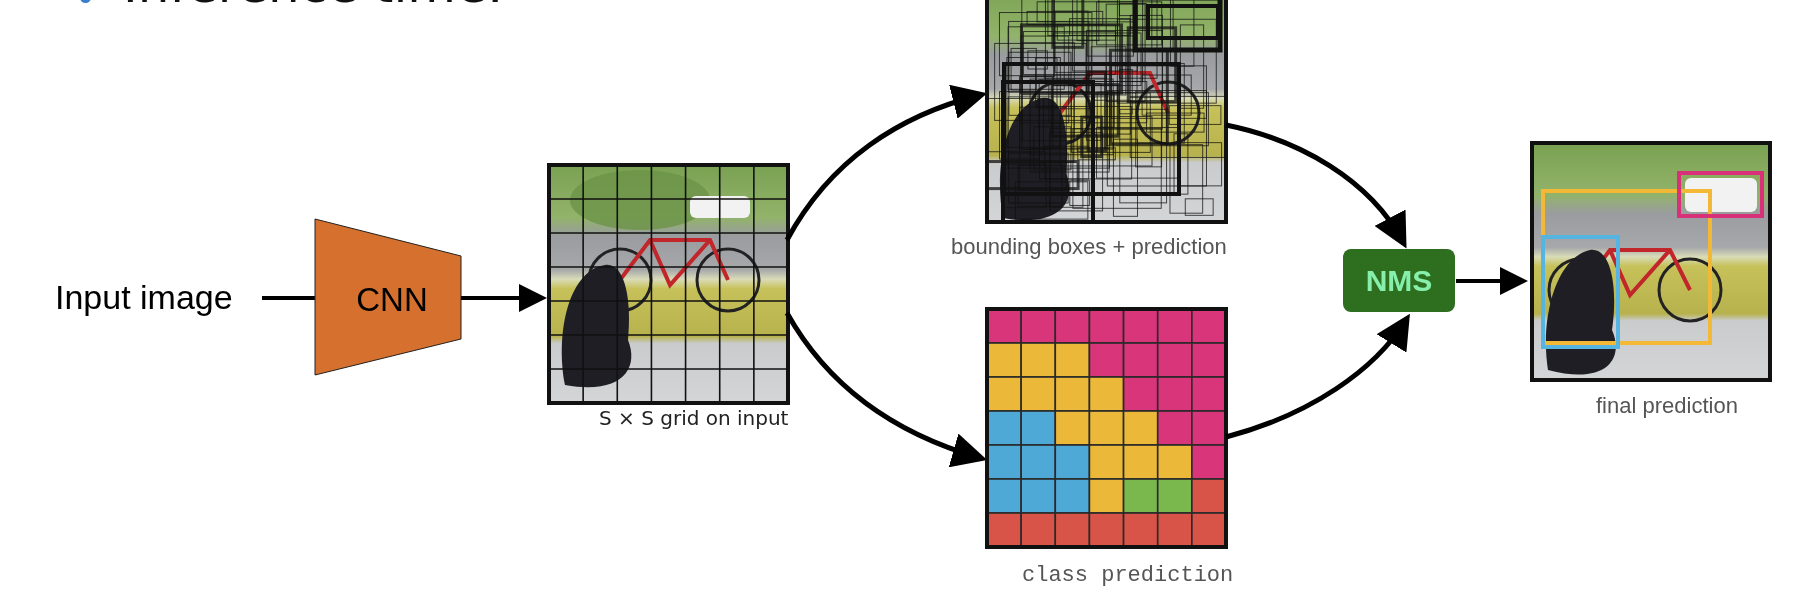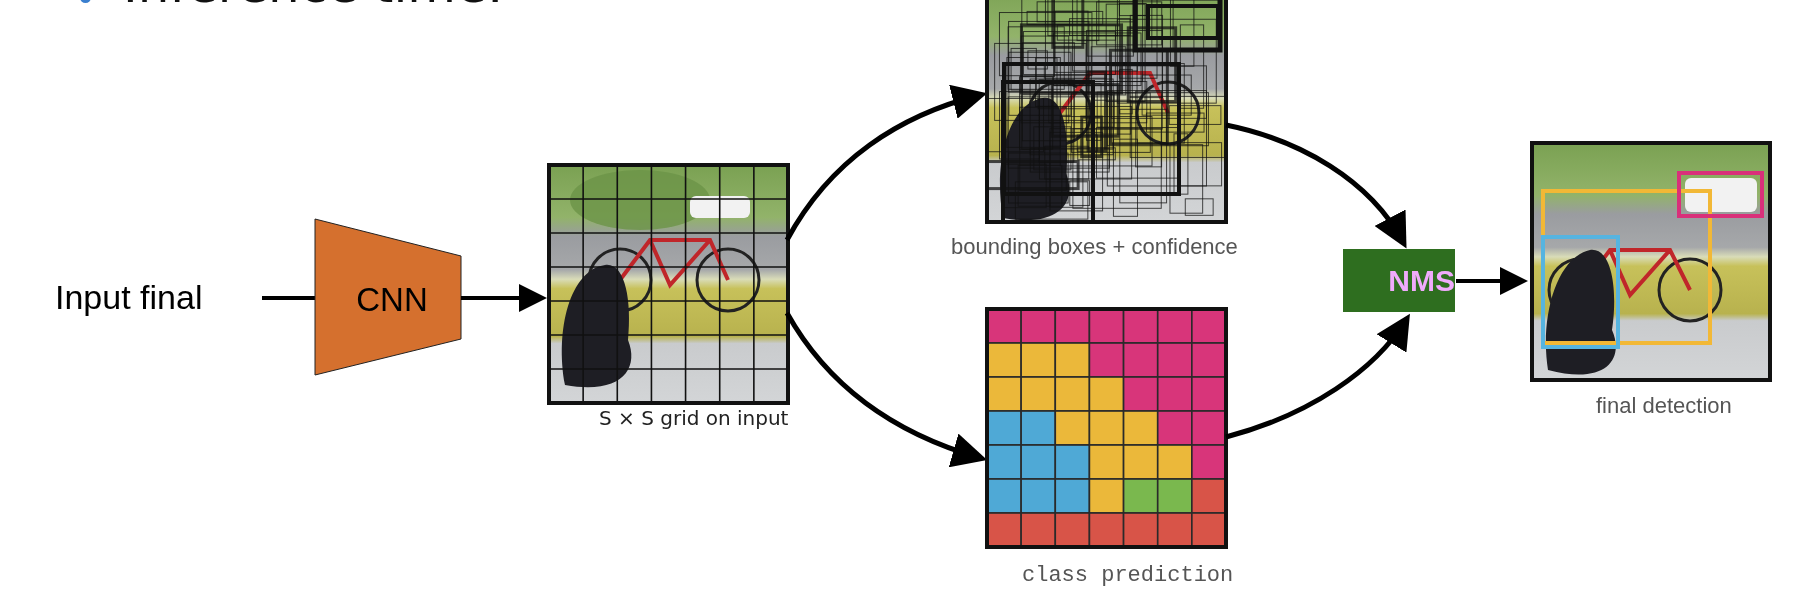--- a/index.html
+++ b/index.html
@@ -3,21 +3,21 @@
 <meta charset="utf-8">
 <style>
   html, body { margin:0; padding:0; background:#ffffff; }
   body { width:1800px; height:608px; position:relative; overflow:hidden; font-family:"Liberation Sans", sans-serif; }
   svg#diagram { position:absolute; left:0; top:0; }
   .heading { position:absolute; left:123px; top:-40px; font-family:"DejaVu Sans", sans-serif; font-size:50px; color:#111; white-space:nowrap; line-height:1; }
   .bullet { position:absolute; left:80px; top:-8px; width:11px; height:11px; border-radius:50%; background:#3a7fcf; }
   .label { position:absolute; white-space:nowrap; }
   .input-label { left:55px; top:278px; font-size:34px; color:#000; }
   .cnn-label { left:352px; top:281px; font-size:33px; color:#000; width:80px; text-align:center; }
-  .nms-box { position:absolute; left:1343px; top:249px; width:112px; height:63px; background:#2e6e1f; color:#f0abfc; font-weight:bold; font-size:30px; display:flex; align-items:center; justify-content:flex-end; }
+  .nms-box { position:absolute; left:1343px; top:249px; width:112px; height:63px; background:#2e6e1f; color:#86efac; font-weight:bold; font-size:30px; display:flex; align-items:center; justify-content:center;border-radius:8px; }
   .cap-grid { left:583px; top:406px; font-size:20px; color:#222; font-family:"DejaVu Sans", sans-serif;margin-left:16px; }
   .cap-gray { color:#555; font-size:22px; }
   .cap-bbox { left:951px; top:234px; }
   .cap-class { left:1022px; top:563px;font-family:Liberation Mono, monospace; }
   .cap-final { left:1596px; top:393px; }
 </style>
 </head>
 <body>
 
 <div class="bullet" style="background: rgb(58, 127, 207);"></div>
@@ -256,21 +256,21 @@
     <circle cx="1690" cy="290" r="31" fill="none" stroke="#222" stroke-width="3"></circle>
     <path d="M1580,290 L1610,250 L1670,250 L1690,290 M1610,250 L1630,295 L1670,250" fill="none" stroke="#c0262a" stroke-width="4"></path>
     <path d="M1548,370 C1540,320 1555,258 1590,250 C1612,247 1618,290 1612,330 C1625,360 1605,385 1548,370 Z" fill="#1e1e24"></path>
     <rect id="det-0" x="1543" y="191" width="167" height="152" fill="none" stroke-width="4" stroke="#f2b836"></rect>
     <rect id="det-1" x="1543" y="237" width="75" height="110" fill="none" stroke-width="4" stroke="#56b4e0"></rect>
     <rect id="det-2" x="1679" y="173" width="83" height="43" fill="none" stroke-width="4" stroke="#d9307a"></rect>
   </g>
   <rect x="1532" y="143" width="238" height="237" fill="none" stroke="#111" stroke-width="4"></rect>
 </svg>
 
-<div class="label input-label">Input final</div>
+<div class="label input-label">Input image</div>
 <div class="label cnn-label">CNN</div>
 <div class="label cap-grid">S × S grid on input</div>
-<div class="label cap-gray cap-bbox">bounding boxes + confidence</div>
+<div class="label cap-gray cap-bbox">bounding boxes + prediction</div>
 <div class="label cap-gray cap-class">class prediction</div>
 <div class="nms-box" style="background: rgb(46, 110, 31);">
     <span>NMS</span>
   </div>
-<div class="label cap-gray cap-final">final detection</div>
+<div class="label cap-gray cap-final">final prediction</div>
 
 </body></html>

